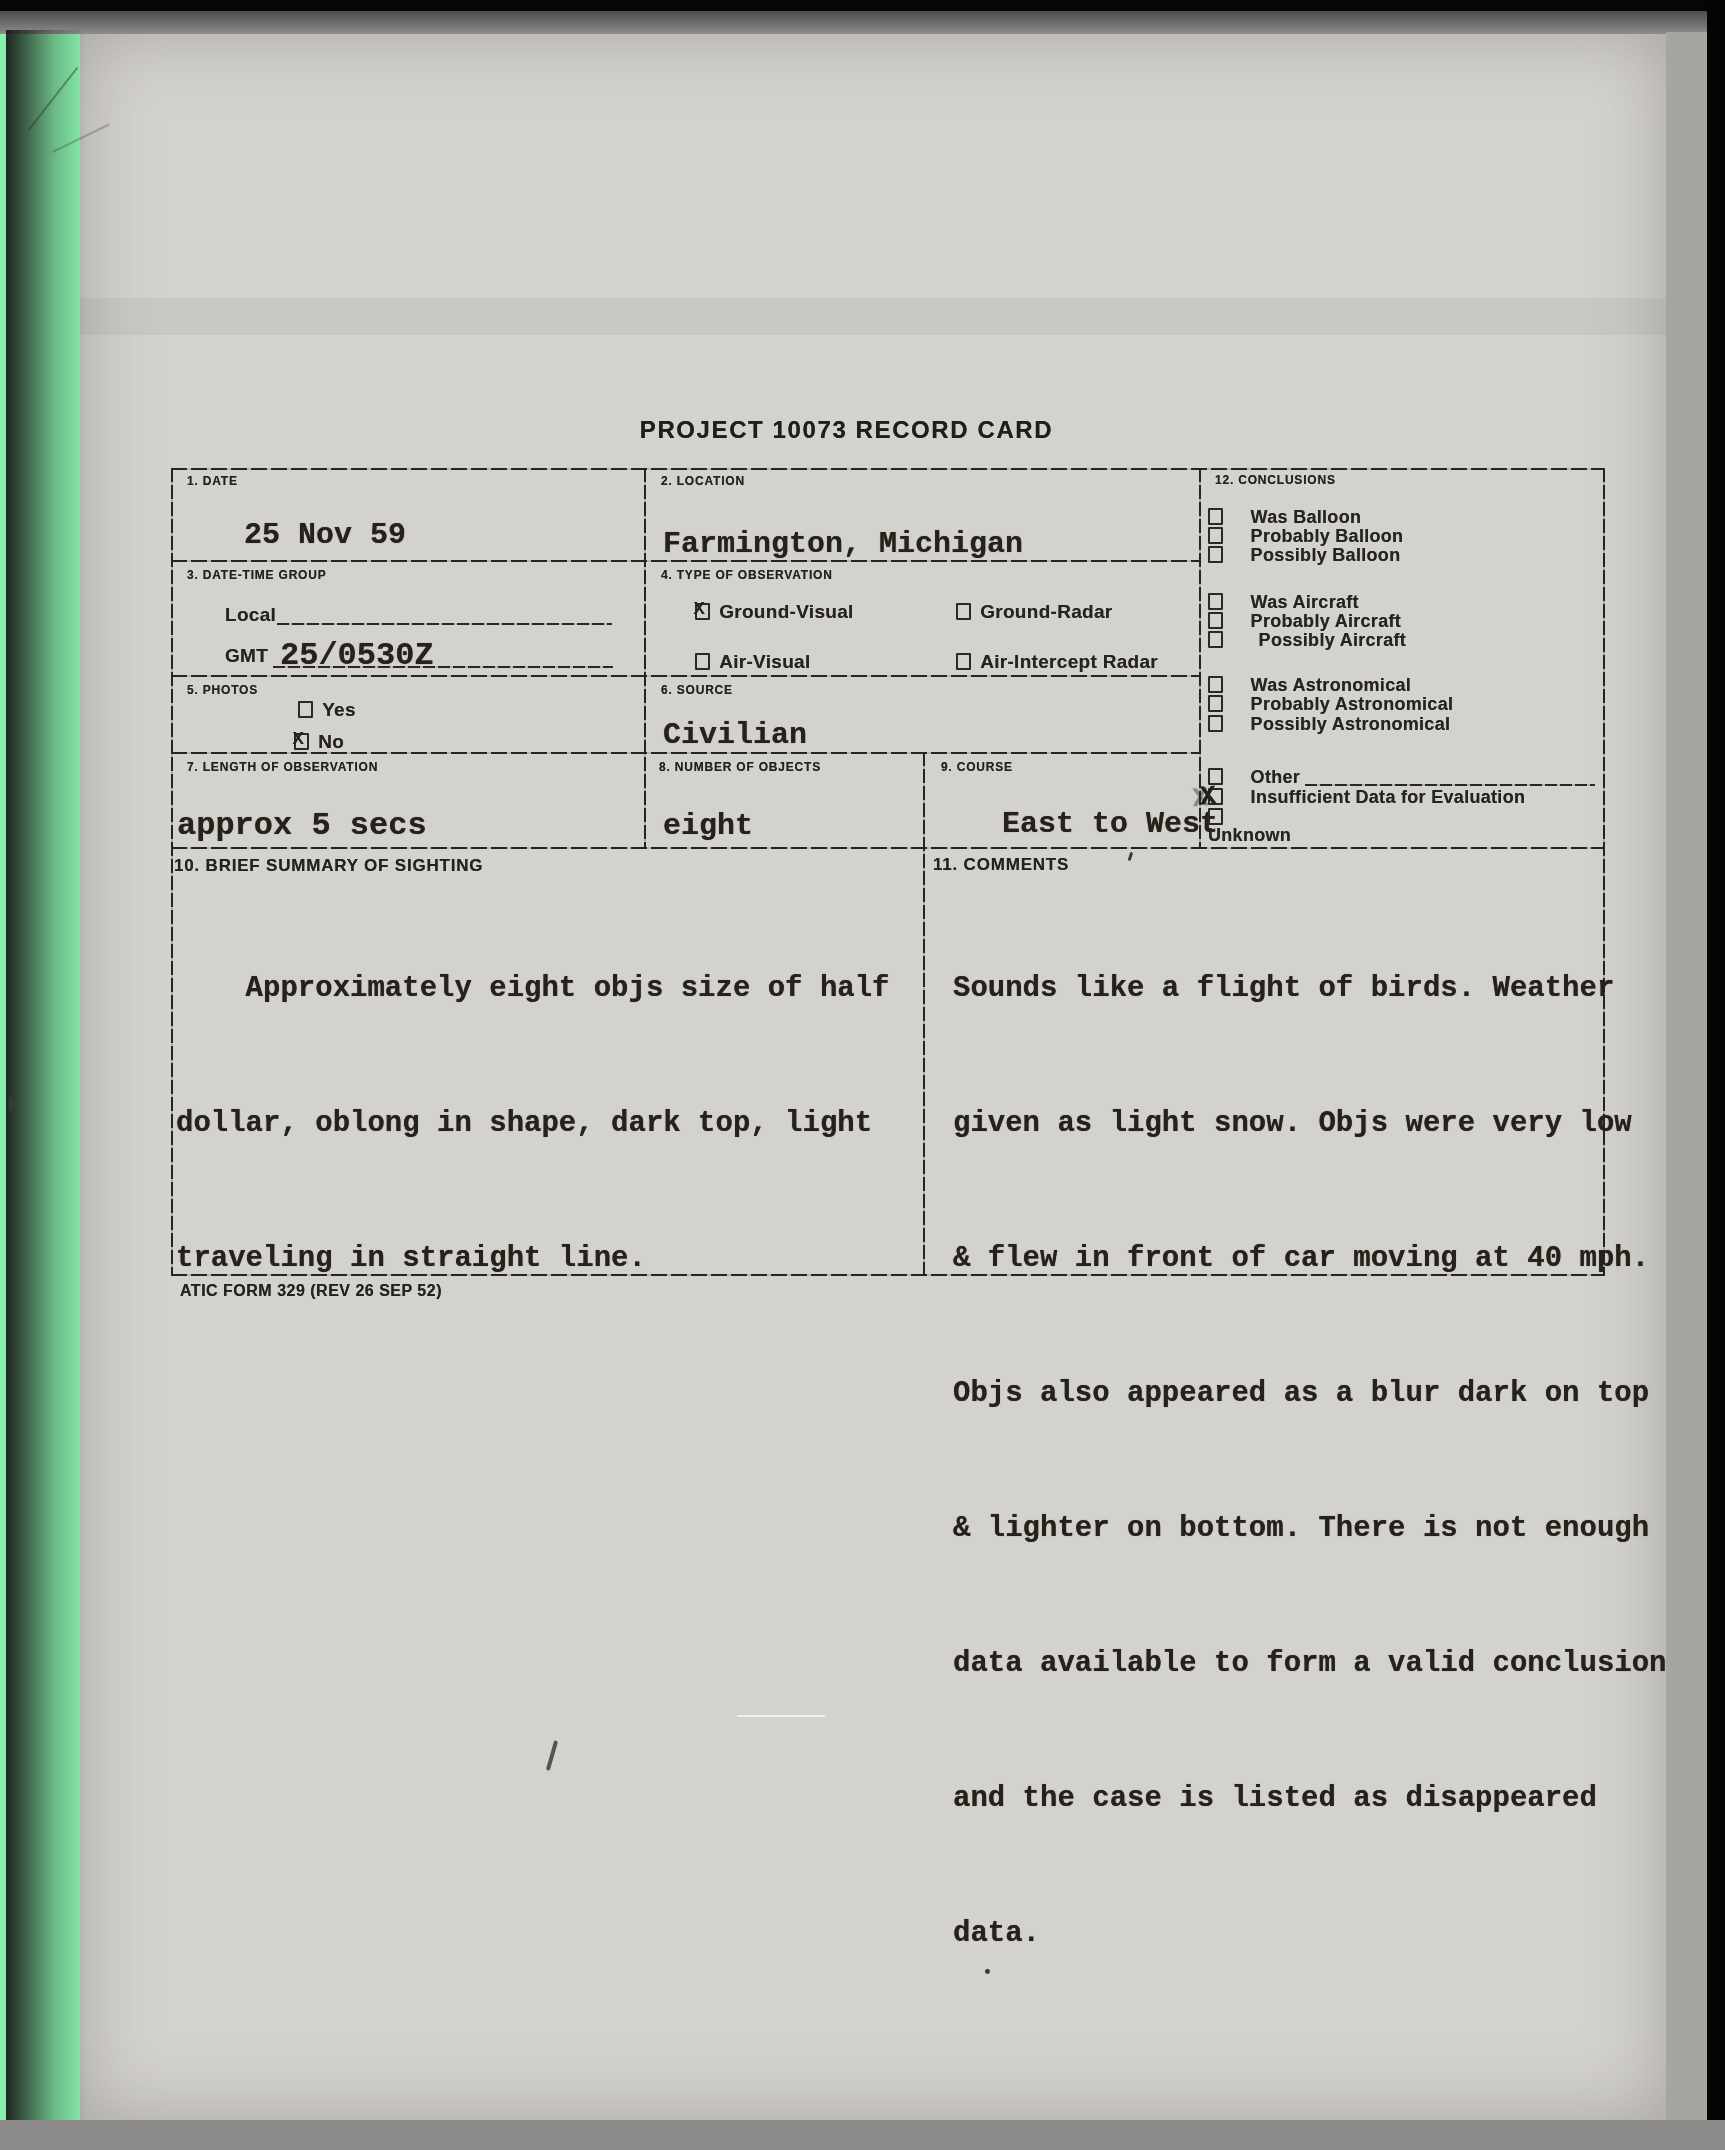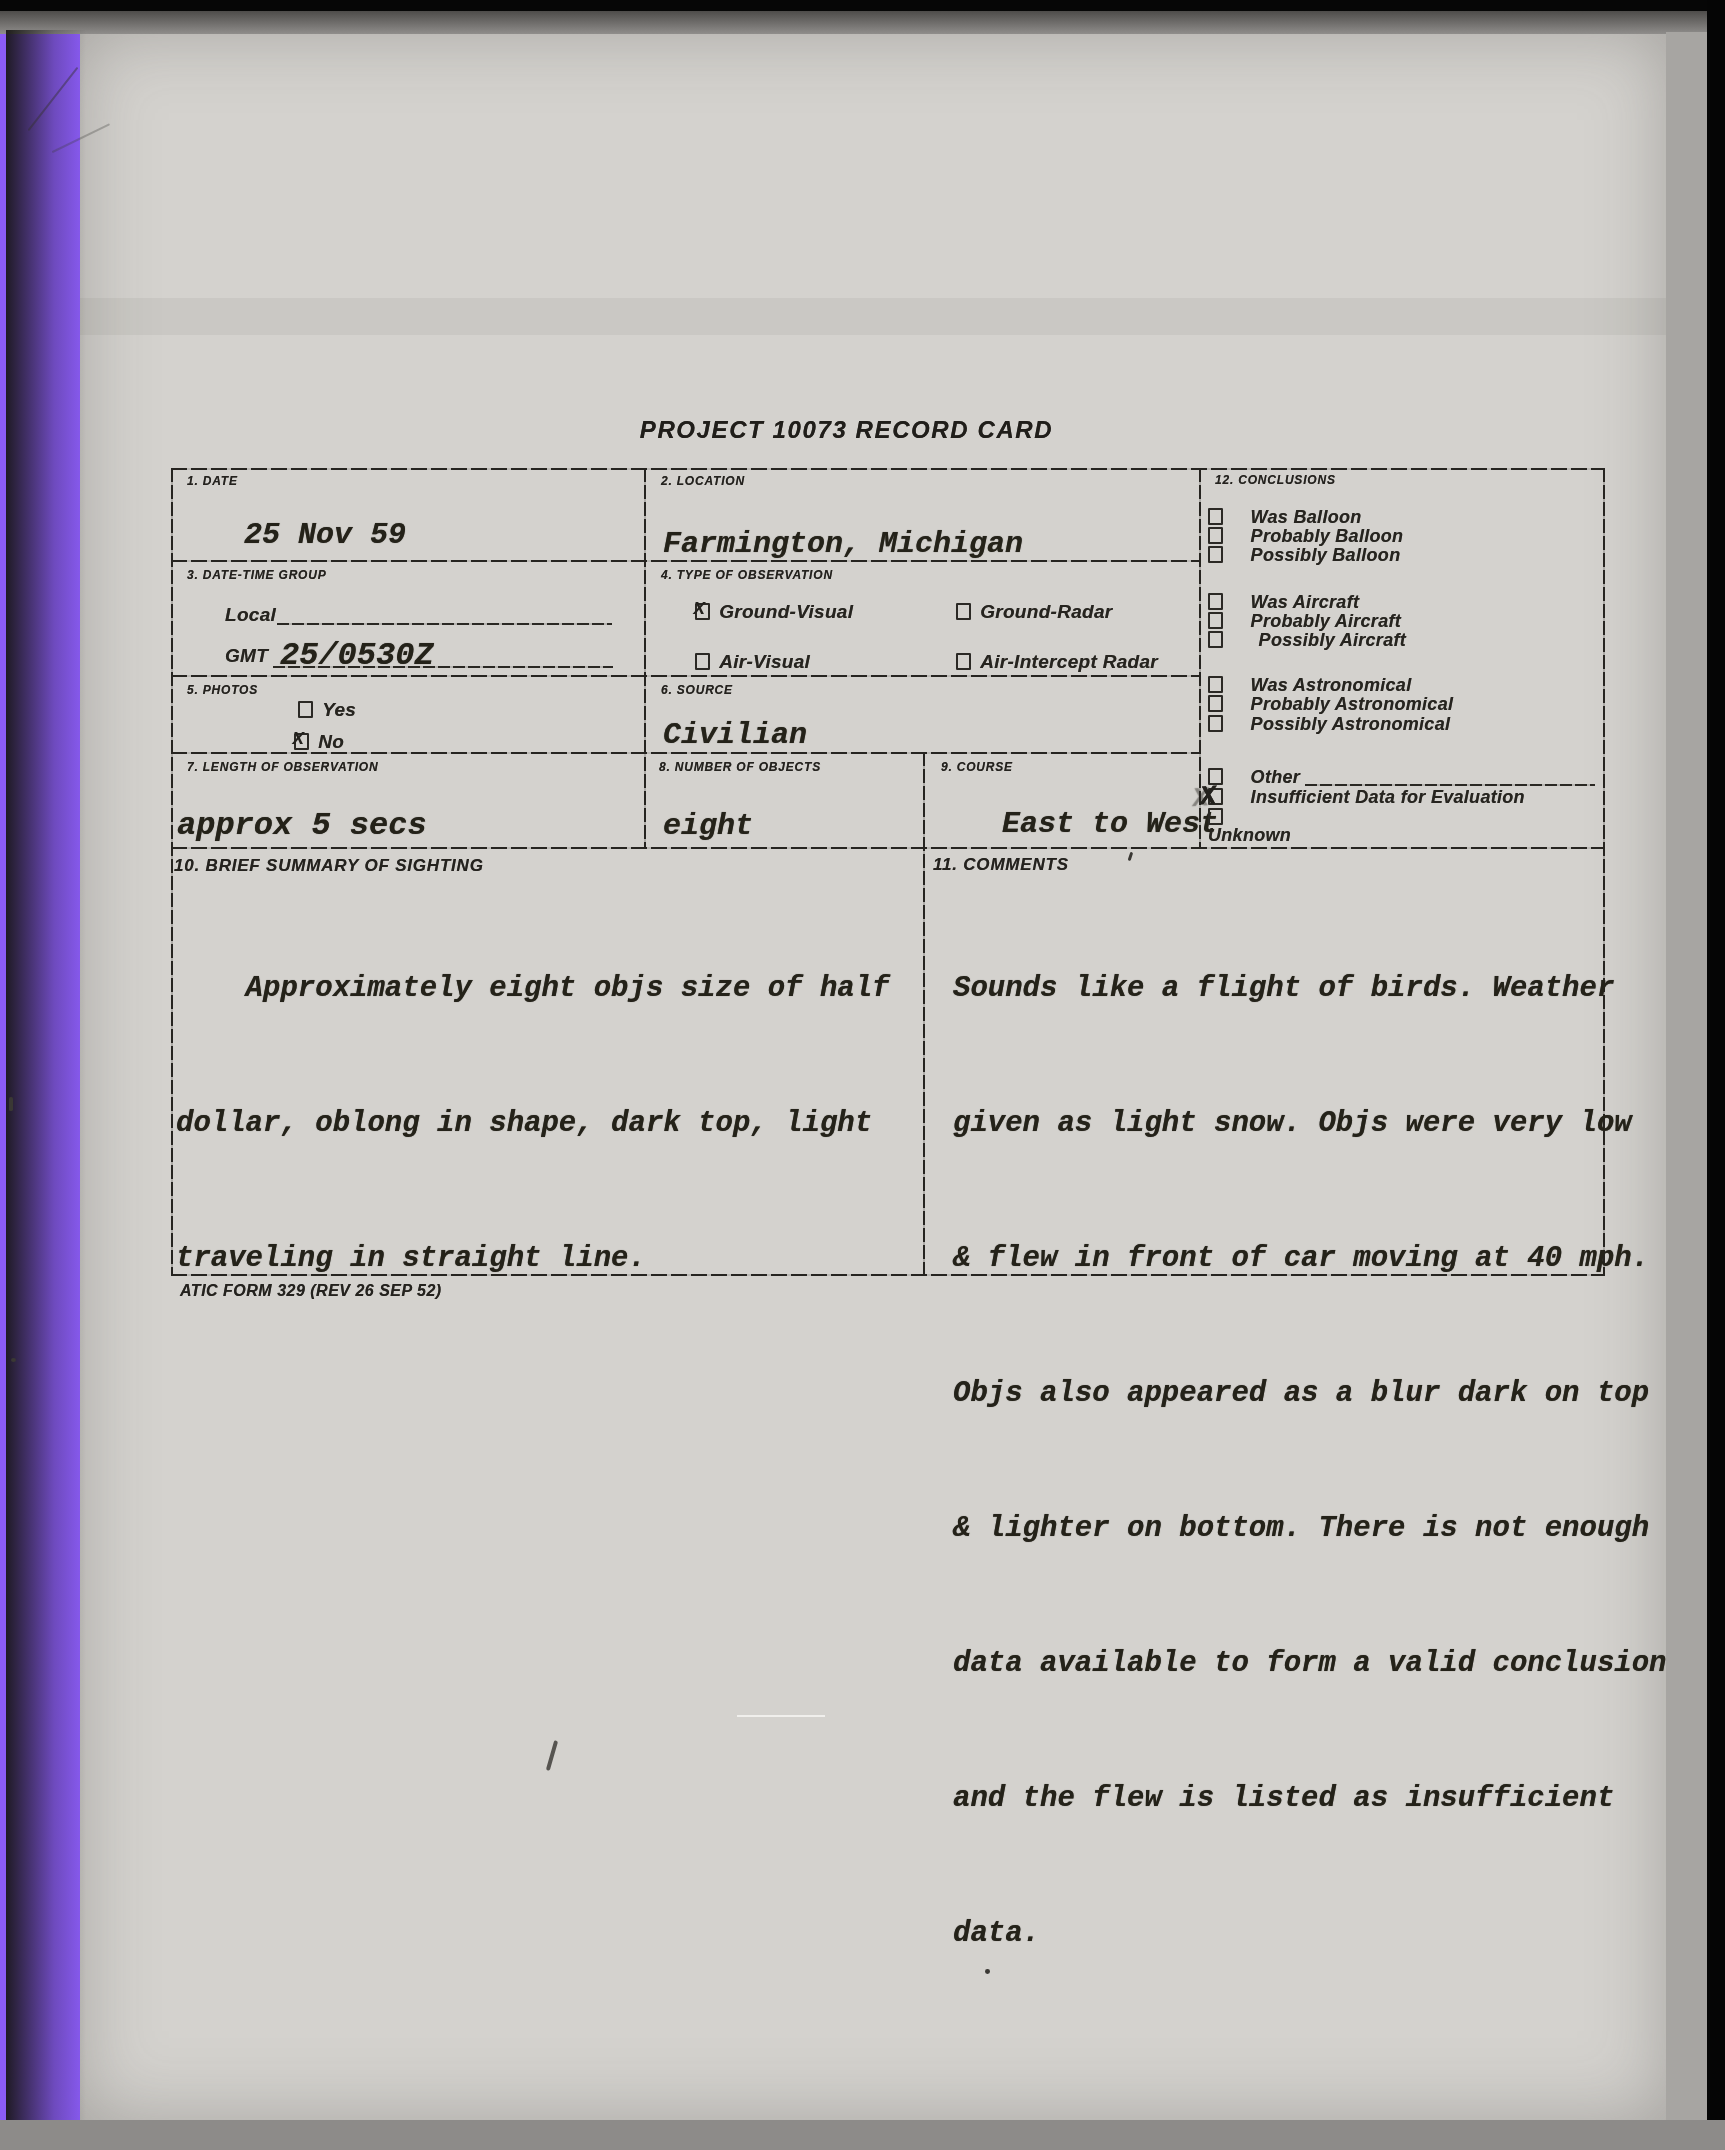--- a/index.html
+++ b/index.html
@@ -1,17 +1,17 @@
 <!DOCTYPE html>
 <html style="font-size:8.5px"><head>
 <meta charset="utf-8">
 <style>
   html,body{margin:0;padding:0;background:#0b0b0a;}
   #canvas{position:relative;width:1725px;height:2151px;overflow:hidden;
-          background:#8b5cf6;font-family:"Liberation Sans",sans-serif;font-style:italic;}
+          background:#86efac;font-family:"Liberation Sans",sans-serif;}
   
   .strip-top-black{position:absolute;left:0;top:0;width:1725px;height:10.6px;background:#060606;}
   .strip-top-grad{position:absolute;left:0;top:10.6px;width:1725px;height:23.4px;
      background:linear-gradient(180deg,#4e4c4a,#8f8d8b);}
   .bar-right-black{position:absolute;right:0;top:0;width:18px;height:2151px;background:#050505;}
   .margin-right-gray{position:absolute;left:1666px;top:32px;width:42px;height:2119px;background:#a7a5a2;}
   .band-left-dark{position:absolute;left:6.4px;top:30px;width:80px;height:2121px;
      background:linear-gradient(90deg,rgba(22,21,19,.92),rgba(22,21,19,.25) 60%,rgba(22,21,19,0));}
   .band-bottom{position:absolute;left:0;top:2120px;width:1725px;height:30px;background:#8d8b89;}
   .page{position:absolute;left:80px;top:31px;width:1586px;height:2089px;background:#d4d2ce;
@@ -176,21 +176,21 @@
   </div>
 
   <div class="lbl" style="left:933px;top:855px;font-size:17px;">11. COMMENTS</div>
   <div class="typed-block" style="left:953px;top:876px;">
     <div>Sounds like a flight of birds. Weather</div>
     <div>given as light snow. Objs were very low</div>
     <div>&amp; flew in front of car moving at 40 mph.</div>
     <div>Objs also appeared as a blur dark on top</div>
     <div>&amp; lighter on bottom. There is not enough</div>
     <div>data available to form a valid conclusion</div>
-    <div>and the flew is listed as insufficient</div>
+    <div>and the case is listed as disappeared</div>
     <div>data.</div>
   </div>
 
   <div class="lbl" style="left:1215px;top:473px;">12. CONCLUSIONS</div>
 
   <div class="conc-row" style="left:1208px;top:507px;">
     <span class="cbx">
         <span class="box"></span>
         <span class="mark"></span>
       </span>

